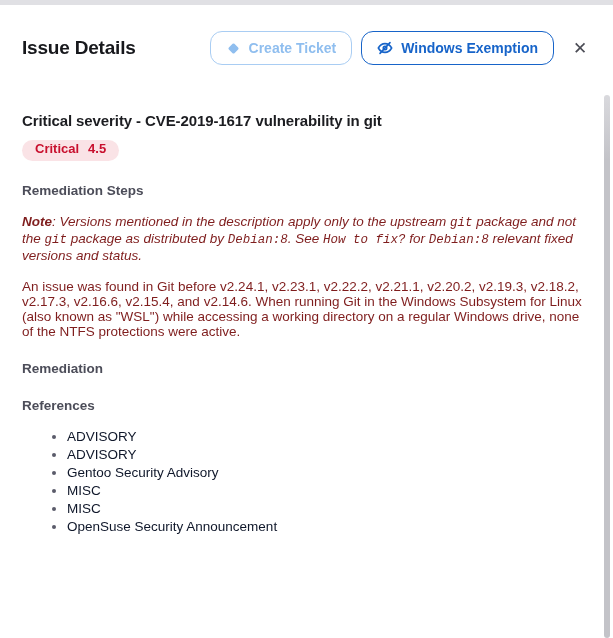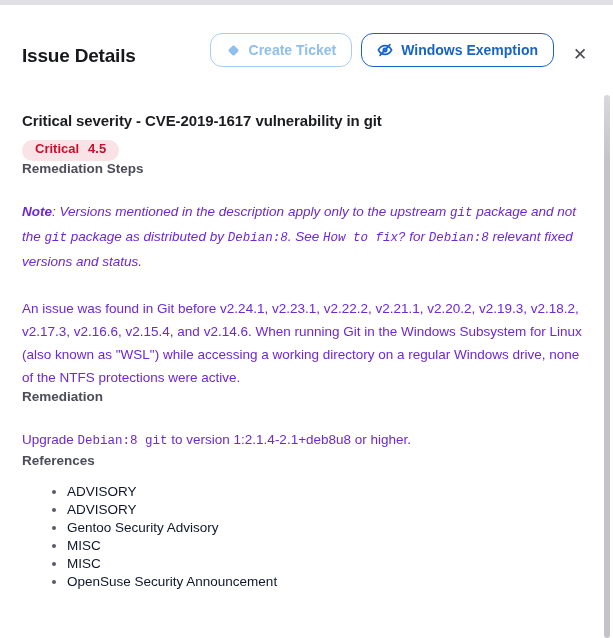--- a/index.html
+++ b/index.html
@@ -12,21 +12,21 @@
     position: relative;
   }
   .top-strip {
     height: 5px;
     width: 100%;
     background: #e0e0e4;
   }
   
   .header {
     display: flex;
-    align-items: flex-end;
+    align-items: center;
     padding: 24px 20px 0 22px;
     height: 62px;
   }
   .page-title {
     font-size: 19px;
     font-weight: 700;
     color: #17181c;
     letter-spacing: -0.2px;
   }
   .header-spacer { flex: 1; }
@@ -82,29 +82,30 @@
     gap: 9px;
     margin-top: 11px;
     padding: 1px 13px 5px;
     border-radius: 12px;
     background: #fae3e6;
     color: #c8102e;
     font-size: 13px;
     font-weight: 700;
   }
   .section-heading {
+    margin-top: 22px;
     font-size: 13.5px;
     font-weight: 700;
     color: #4c4d59;
   }
   p.body-text {
-    margin-top: 24px;
+    margin-top: 16px;
     font-size: 13.5px;
-    line-height: 23px;
-    color: #6d28d9;
+    line-height: 15px;
+    color: #7f1d1d;
   }
   .note-text { font-style: italic; }
   .seg-bold { font-weight: 700; }
   .seg-mono, .seg-mono-it {
     font-family: "Liberation Mono", "DejaVu Sans Mono", monospace;
     font-size: 12.5px;
   }
   .references-list {
     margin-top: 15px;
     padding-left: 45px;
@@ -176,21 +177,20 @@
 
   <div class="section-heading">Remediation Steps</div>
 
 
   <p class="body-text note-text"><span class="seg-bold">Note</span><span class="seg-normal">: Versions mentioned in the description apply only to the upstream </span><span class="seg-mono">git</span><span class="seg-normal"> package and not the </span><span class="seg-mono">git</span><span class="seg-normal"> package as distributed by </span><span class="seg-mono">Debian:8</span><span class="seg-normal">. See </span><span class="seg-mono">How to fix?</span><span class="seg-normal"> for </span><span class="seg-mono">Debian:8</span><span class="seg-normal"> relevant fixed versions and status.</span></p>
 
   <p class="body-text">An issue was found in Git before v2.24.1, v2.23.1, v2.22.2, v2.21.1, v2.20.2, v2.19.3, v2.18.2, v2.17.3, v2.16.6, v2.15.4, and v2.14.6. When running Git in the Windows Subsystem for Linux (also known as "WSL") while accessing a working directory on a regular Windows drive, none of the NTFS protections were active.</p>
 
   <div class="section-heading">Remediation</div>
 
-  <p class="body-text"><span class="seg-normal">Upgrade </span><span class="seg-mono">Debian:8 git</span><span class="seg-normal"> to version 1:2.1.4-2.1+deb8u8 or higher.</span></p>
 
   <div class="section-heading">References</div>
 
   <ul class="references-list">
       <li><a class="reference-link">ADVISORY</a></li>
       <li><a class="reference-link">ADVISORY</a></li>
       <li><a class="reference-link">Gentoo Security Advisory</a></li>
       <li><a class="reference-link">MISC</a></li>
       <li><a class="reference-link">MISC</a></li>
       <li><a class="reference-link">OpenSuse Security Announcement</a></li>

